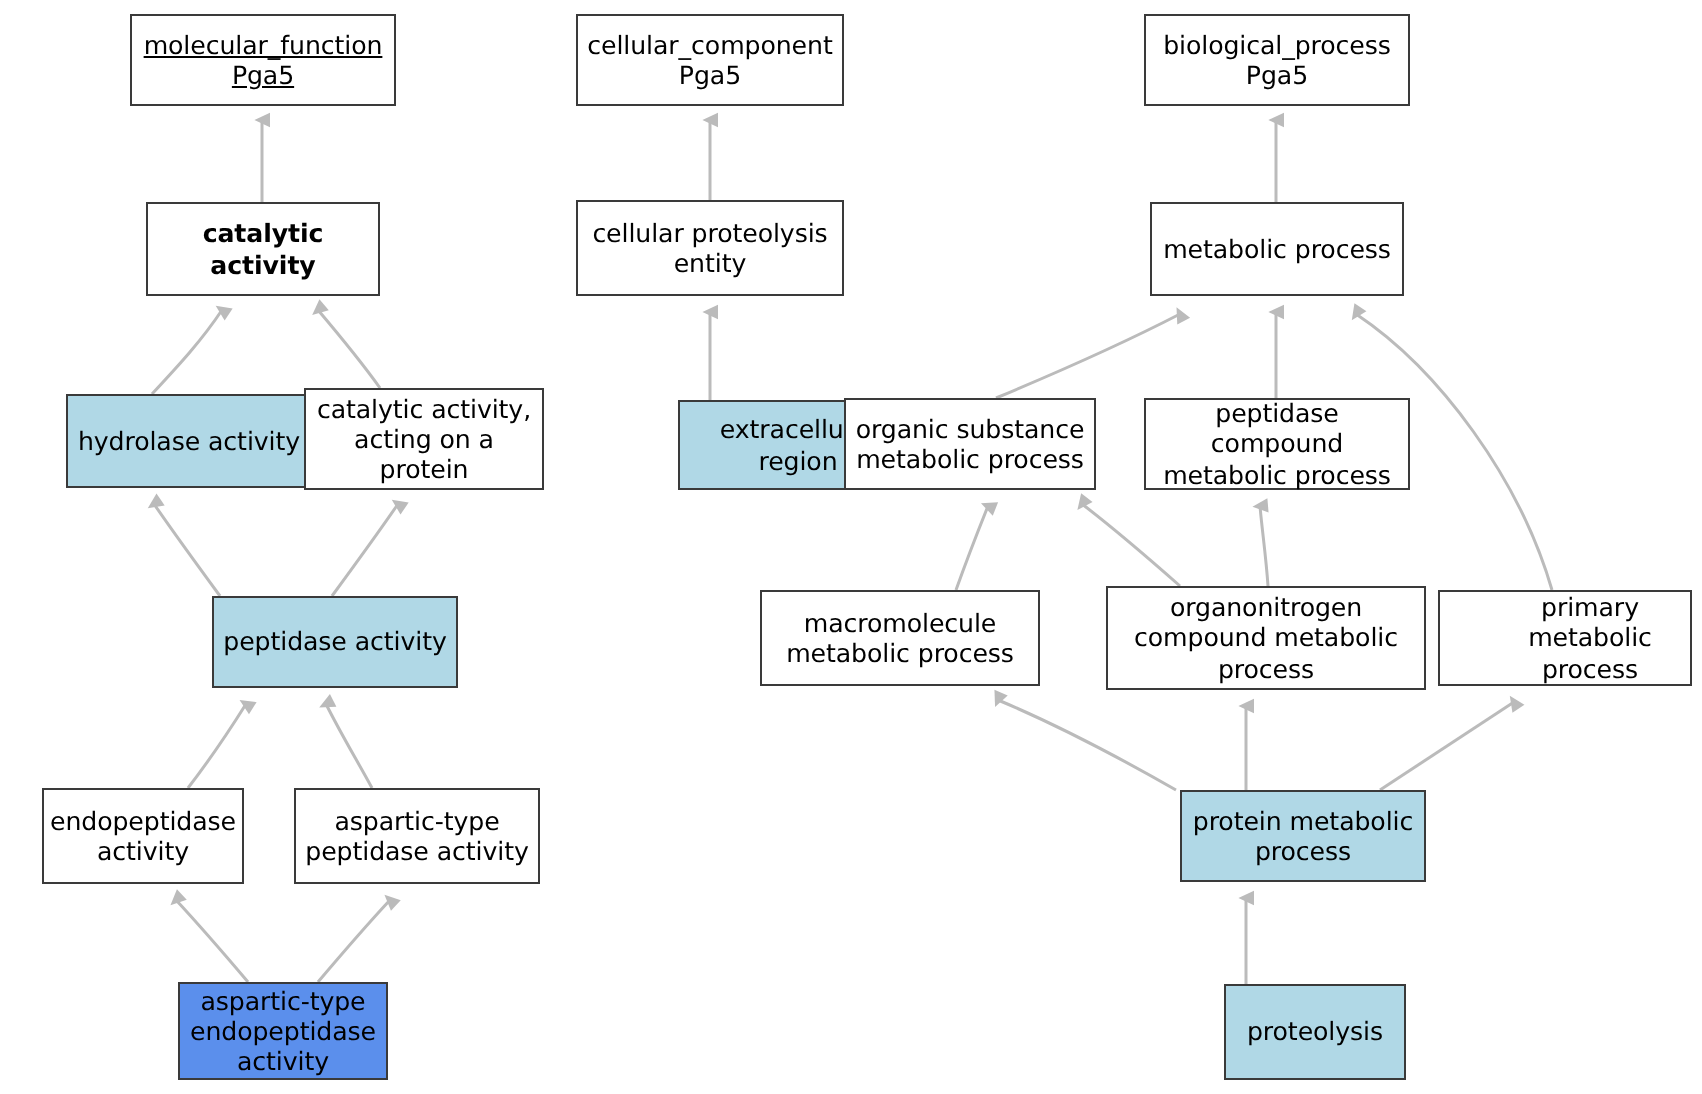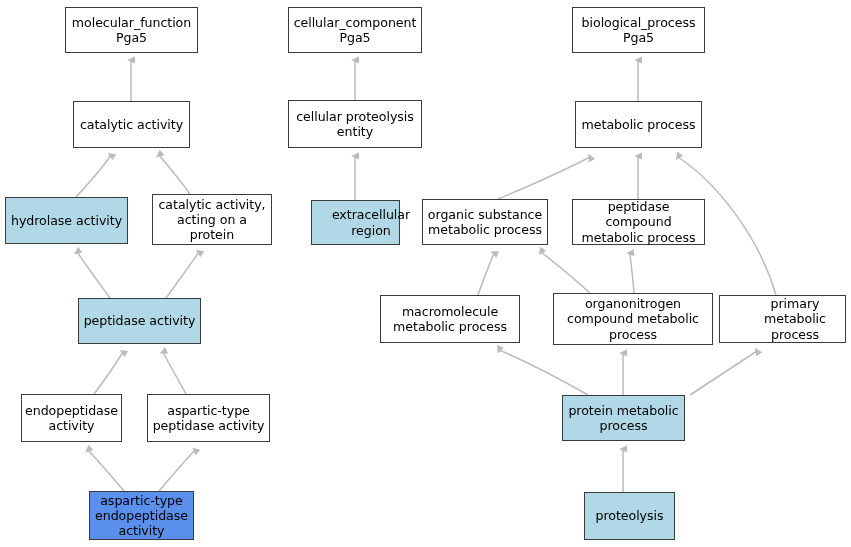--- a/index.html
+++ b/index.html
@@ -37,20 +37,21 @@
     font-size: 12.6px;
     line-height: 15.2px;
     color: #000000;
     letter-spacing: -0.05px;
     padding: 1px 3px;
     z-index: 2;
     white-space: pre-line;
   }
   .node.highlight-light {
     background: #b0d8e6;
+    margin-left: 28px;
   }
   .node.highlight-strong {
     background: #5b8fec;
   }
 </style>
 </head>
 <body>
 
 <div id="canvas">
   <svg id="edge-layer" width="851" height="547" viewBox="0 0 851 547">
@@ -78,27 +79,27 @@
         <path d="M 478,295 C 483,281 488,268 494,253" fill="none" stroke="#bbbbbb" stroke-width="1.5" marker-end="url(#arrowhead)"></path>
         <path d="M 590,293 C 573,278 558,265 541,252" fill="none" stroke="#bbbbbb" stroke-width="1.5" marker-end="url(#arrowhead)"></path>
         <path d="M 634,293 C 633,278 631,265 630,253" fill="none" stroke="#bbbbbb" stroke-width="1.5" marker-end="url(#arrowhead)"></path>
         <path d="M 588,395 C 560,379 530,363 499,350" fill="none" stroke="#bbbbbb" stroke-width="1.5" marker-end="url(#arrowhead)"></path>
         <path d="M 623,395 C 623,380 623,367 623,353" fill="none" stroke="#bbbbbb" stroke-width="1.5" marker-end="url(#arrowhead)"></path>
         <path d="M 690,395 C 714,379 736,365 757,351" fill="none" stroke="#bbbbbb" stroke-width="1.5" marker-end="url(#arrowhead)"></path>
         <path d="M 623,492 C 623,477 623,464 623,449" fill="none" stroke="#bbbbbb" stroke-width="1.5" marker-end="url(#arrowhead)"></path>
       </g>
   </svg>
   <div id="nodes">
-      <div class="node " style="left: 65px; top: 7px; width: 133px; height: 46px;">molecular_function
+      <div class="node " style="left: 65px; top: 7px; width: 133px; height: 46px; text-decoration: underline;">molecular_function
 Pga5</div>
       <div class="node " style="left: 288px; top: 7px; width: 134px; height: 46px; text-align: center;">cellular_component
 Pga5</div>
       <div class="node " style="left: 572px; top: 7px; width: 133px; height: 46px;">biological_process
 Pga5</div>
-      <div class="node " style="left: 73px; top: 101px; width: 117px; height: 47px;">catalytic activity</div>
+      <div class="node " style="left: 73px; top: 101px; width: 117px; height: 47px; font-weight: bold;">catalytic activity</div>
       <div class="node " style="left: 288px; top: 100px; width: 134px; height: 48px;">cellular proteolysis
 entity</div>
       <div class="node " style="left: 575px; top: 101px; width: 127px; height: 47px;">metabolic process</div>
       <div class="node highlight-light" style="left: 5px; top: 197px; width: 123px; height: 47px;">hydrolase activity</div>
       <div class="node " style="left: 152px; top: 194px; width: 120px; height: 51px;">catalytic activity,
 acting on a
 protein</div>
       <div class="node highlight-light" style="left: 311px; top: 200px; width: 89px; height: 45px; padding-left: 34px;">extracellular
 region</div>
       <div class="node " style="left: 422px; top: 199px; width: 126px; height: 46px;">organic substance

